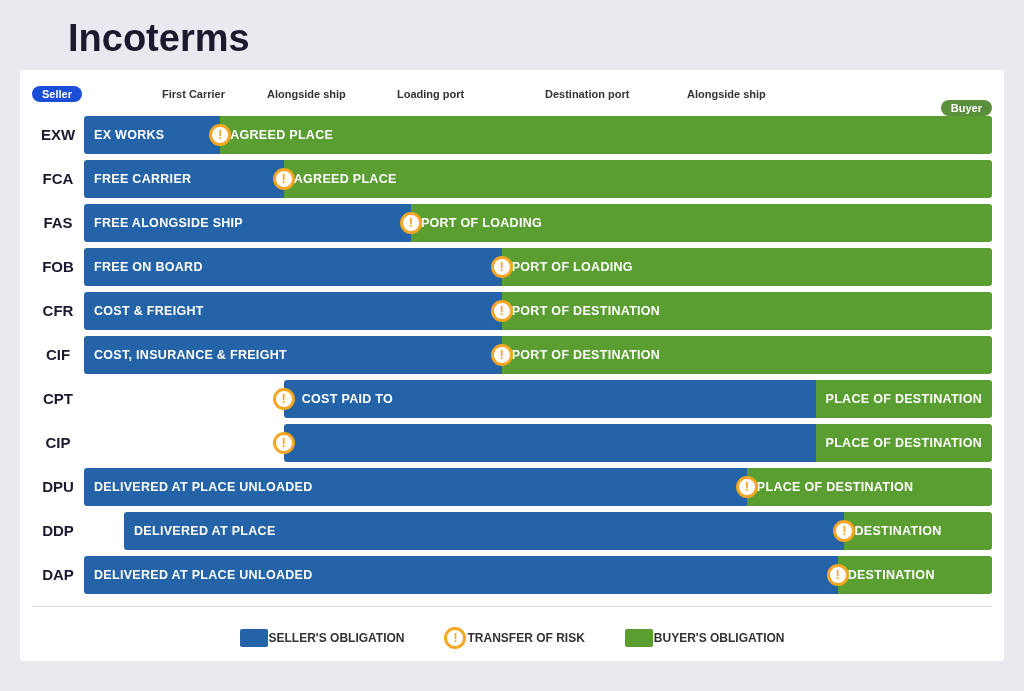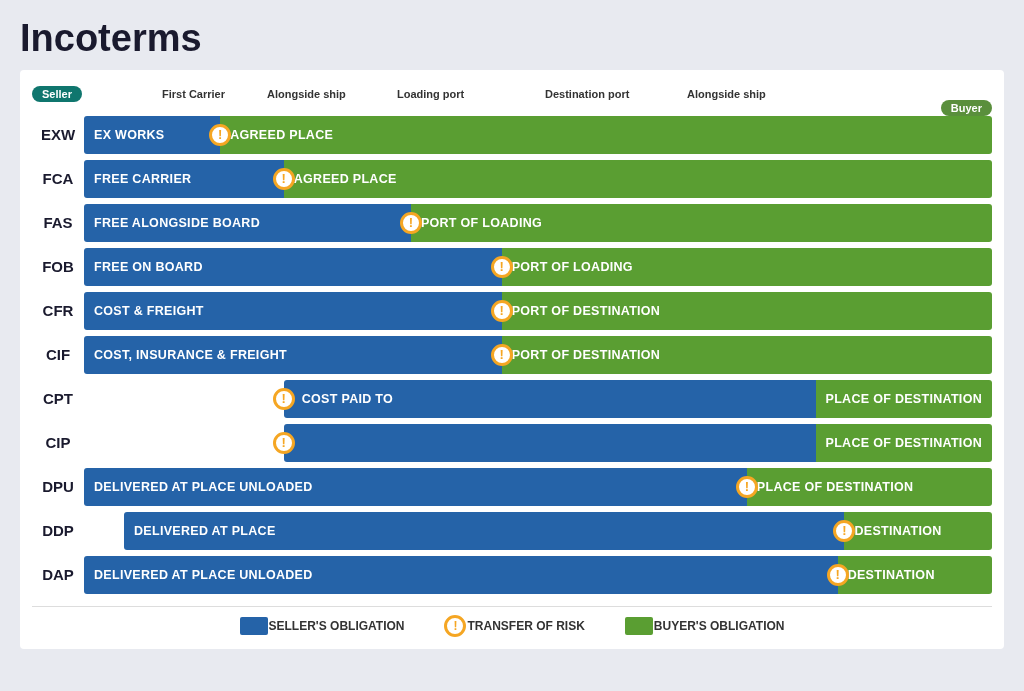--- a/index.html
+++ b/index.html
@@ -10,20 +10,21 @@
       min-height: 691px;
       overflow: hidden;
     }
     .page-wrapper {
       background: #e8eaf0;
       padding: 18px 20px 16px 20px;
       width: 1024px;
     }
     .title-section {
       margin-bottom: 10px;
+      margin-left: 48px;
     }
     .main-title {
       font-size: 38px;
       font-weight: 900;
       color: #1a1a2e;
       line-height: 1.1;
     }
     .subtitle {
       font-size: 16px;
       font-weight: 700;
@@ -54,21 +55,21 @@
       position: absolute;
     }
     .seller-badge, .buyer-badge {
       font-size: 11px;
       font-weight: 700;
       color: white;
       padding: 2px 10px;
       border-radius: 12px;
       position: absolute;
     }
-    .seller-badge { background: #0f766e; }
+    .seller-badge { background: #1d4ed8; }
     .buyer-badge { background: #5a8f3c; }
 
     
     .row-container {
       display: flex;
       align-items: center;
       margin-bottom: 2px;
       height: 42px;
     }
     .term-label {
@@ -142,20 +143,21 @@
       padding-top: 8px;
       border-top: 1px solid #ddd;
     }
     .legend-item {
       display: flex;
       align-items: center;
       gap: 1px;
       font-size: 12px;
       font-weight: 700;
       color: #333;
+      margin-top: 12px;
     }
     .legend-box {
       width: 28px;
       height: 18px;
       border-radius: 2px;
     }
     .legend-icon-wrapper {
       width: 22px;
       height: 22px;
       border-radius: 50%;
@@ -211,21 +213,21 @@
             </div>
             <div class="green-seg" style="width: 78%;">
               <span class="seg-text">AGREED PLACE</span>
             </div>
           </div>
         </div>
         <div class="row-container">
           <div class="term-label">FAS</div>
           <div class="bar-area" style="position: relative;">
             <div class="blue-seg" style="width: 36%;">
-              <span class="seg-text">FREE ALONGSIDE BOARD</span>
+              <span class="seg-text">FREE ALONGSIDE SHIP</span>
               <div class="risk-icon" style="right: -11px;">!</div>
             </div>
             <div class="green-seg" style="width: 64%;">
               <span class="seg-text">PORT OF LOADING</span>
             </div>
           </div>
         </div>
         <div class="row-container">
           <div class="term-label">FOB</div>
           <div class="bar-area" style="position: relative;">

